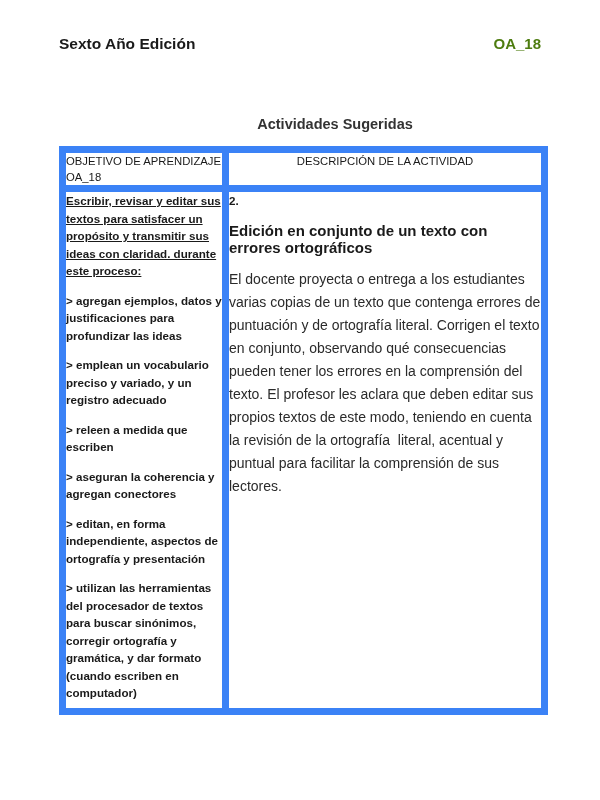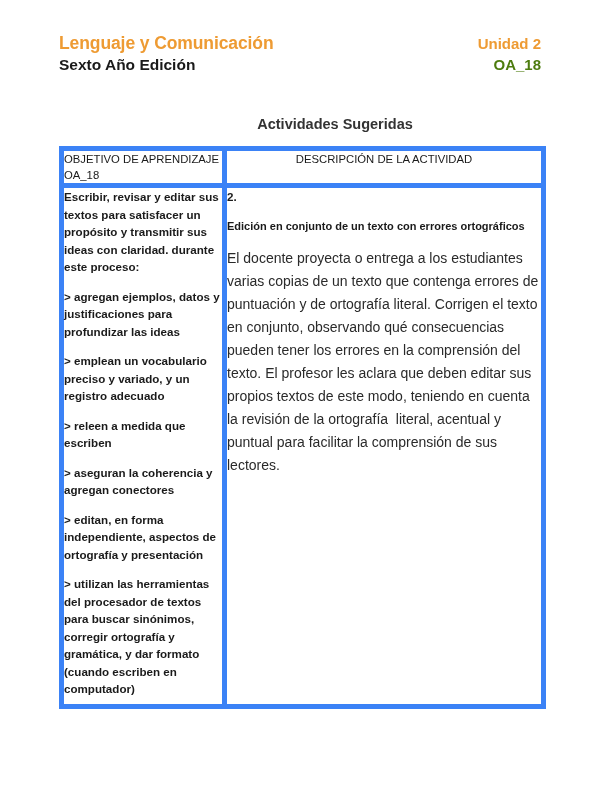--- a/index.html
+++ b/index.html
@@ -87,21 +87,21 @@
   .activity-table {
     position: absolute;
     left: 59px;
     top: 146px;
     width: 482px;
     border-collapse: collapse;
     table-layout: fixed;
   }
   .activity-table td,
   .activity-table th {
-    border: 5px solid #3b82f6;
+    border: 7px solid #3b82f6;
     vertical-align: top;
     padding: 0;
   }
   .col-left  { width: 163px; }
   .col-right { width: 319px; }
 
   .th-left {
     padding: 6px 7px 7px 7px;
     font-size: 11.3px;
     font-weight: normal;
@@ -125,63 +125,60 @@
   .cell-right {
     padding: 10px 10px 10px 9px;
   }
 
   .objective-intro {
     font-size: 11.6px;
     font-weight: bold;
     line-height: 17.5px;
     color: #1a1a1a;
     margin: 0 0 12px 0;
+    text-decoration: underline;
   }
   .objective-item {
     font-size: 11.6px;
     font-weight: bold;
     line-height: 17.5px;
     color: #1a1a1a;
     margin: 0 0 12px 0;
   }
   .objective-item:last-child { margin-bottom: 0; }
 
   .act-number {
     font-size: 11.6px;
     font-weight: bold;
     line-height: 17px;
     color: #1a1a1a;
     margin: 0 0 13px 0;
   }
   .act-title {
-    font-size: 11px;
+    font-size: 15px;
     font-weight: bold;
     line-height: 17px;
     color: #1a1a1a;
     margin: 0 0 12px 0;
   }
   .act-body {
     font-size: 14px;
     font-weight: normal;
     line-height: 23px;
     color: #2a2a2a;
     margin: 0;
     white-space: pre-wrap;
   }
 </style>
 </head>
 <body>
 
 <div class="page">
 
   <div class="doc-header">
-    <div class="header-row">
-      <div class="subject-title">Lenguaje y Comunicación</div>
-      <div class="unit-label">Unidad 2</div>
-    </div>
     <div class="header-row">
       <div class="grade-title">Sexto Año Edición</div>
       <div class="oa-label">OA_18</div>
     </div>
   </div>
 
   <div class="section-heading">Actividades Sugeridas</div>
 
   <table class="activity-table">
     <colgroup>

